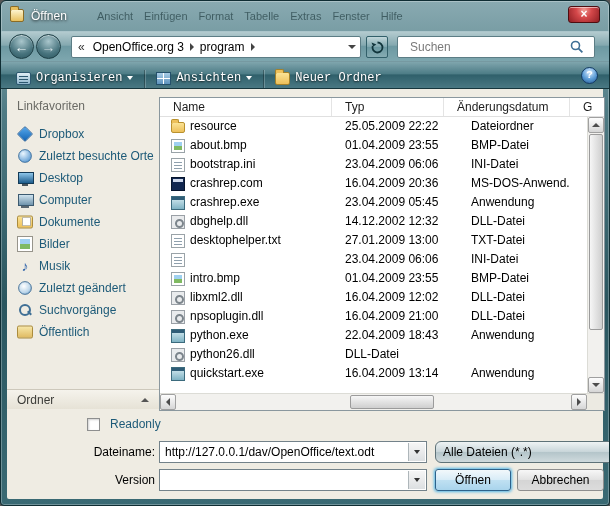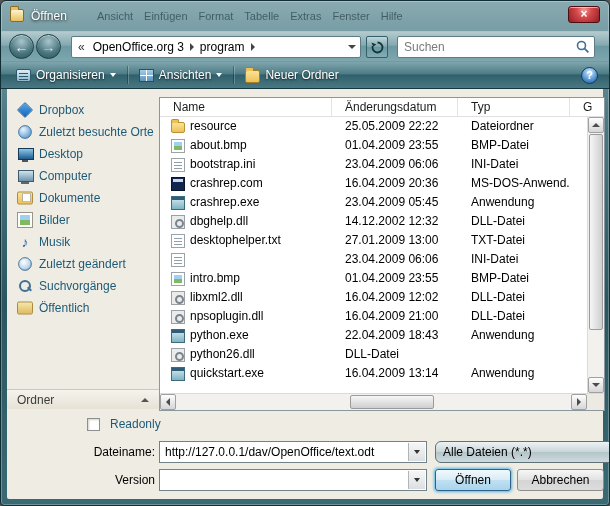--- a/index.html
+++ b/index.html
@@ -40,27 +40,27 @@
   .crumbs{display:flex;align-items:center;flex:1;overflow:hidden;}
   .crumb{padding:0 4px;color:#000;white-space:nowrap;cursor:default;}
   .crumb-sep{width:0;height:0;border-left:4px solid #444;border-top:4px solid transparent;
     border-bottom:4px solid transparent;margin:0 2px;}
   .addr-drop{margin-left:auto;width:0;height:0;border-top:4px solid #444;
     border-left:4px solid transparent;border-right:4px solid transparent;}
   .refresh-btn{position:absolute;left:365px;top:4px;width:22px;height:22px;border-radius:2px;
     border:1px solid #32606a;background:linear-gradient(180deg,#c2d7da,#7ea6ae 50%,#6a98a1 50%,#86acb3);
     display:flex;align-items:center;justify-content:center;}
   .searchbox{position:absolute;left:396px;top:4px;width:198px;height:22px;background:#fff;
-    border:1px solid #5c7d85;border-radius:2px;display:flex;align-items:center;padding:0 4px;}
+    border:1px solid #5c7d85;border-radius:2px;display:flex;align-items:center;padding:0 10px;}
   .searchbox input{border:none;outline:none;flex:1;font:12px "Liberation Sans",sans-serif;color:#444;background:transparent;}
   .searchbox input::placeholder{color:#7a7a7a;}
   
-  .toolbar{position:relative;height:28px;display:flex;align-items:center;padding:0 6px;
+  .toolbar{position:relative;height:28px;display:flex;align-items:flex-end;padding:0 6px;
     background:linear-gradient(180deg,#7fa5ad 0%,#4e7d87 45%,#30606b 50%,#497883 100%);
-    border-top:1px solid rgba(255,255,255,.25);border-bottom:1px solid #16363d;}
+    border-top:1px solid rgba(255,255,255,.25);border-bottom:1px solid #16363d;font-family:Liberation Mono, monospace;}
   .tb-btn{display:flex;align-items:center;gap:5px;color:#fff;text-shadow:0 1px 2px rgba(0,0,0,.7);
     padding:3px 9px;border-radius:3px;cursor:default;white-space:nowrap;}
   .tb-sep{width:1px;height:18px;background:rgba(0,0,0,.28);box-shadow:1px 0 0 rgba(255,255,255,.22);margin:0 2px;}
   .tb-caret{width:0;height:0;border-top:4px solid #fff;border-left:3.5px solid transparent;border-right:3.5px solid transparent;}
   .tbi{width:15px;height:13px;position:relative;flex:0 0 15px;}
   .organize-icon{background:linear-gradient(#dfeef5,#8fb6cc);border:1px solid #2d586f;border-radius:2px;}
   .organize-icon::after{content:"";position:absolute;left:2px;right:2px;top:3px;height:1px;background:#2d586f;
     box-shadow:0 3px 0 #2d586f,0 6px 0 #2d586f;}
   .views-icon{border:1px solid #24506b;background:
     linear-gradient(90deg,transparent 0 6px,#fff 6px 7px,transparent 7px),
@@ -240,20 +240,21 @@
     <div class="tb-btn">
       <span class="tbi newfolder-icon"></span>
       <span>Neuer Ordner</span>
     </div>
     <div class="help-btn">?</div>
   </div>
 
   <div class="content">
 
     <div class="sidebar">
+      <div class="side-header">Linkfavoriten</div>
       <div id="side-list">
           <div class="side-item">
             <span class="si dropbox-icon"></span>
             <span class="side-label">Dropbox</span>
           </div>
           <div class="side-item">
             <span class="si recent-places-icon"></span>
             <span class="side-label">Zuletzt besuchte Orte</span>
           </div>
           <div class="side-item">
@@ -291,22 +292,22 @@
         </div>
     </div>
     <div class="folders-bar">
       <span>Ordner</span>
       <span class="folders-caret"></span>
     </div>
 
     <div class="list-panel">
       <div class="list-header" id="list-header">
           <div class="hdr-cell col0">Name</div>
+          <div class="hdr-cell col2">Typ</div>
           <div class="hdr-cell col1">Änderungsdatum</div>
-          <div class="hdr-cell col2">Typ</div>
           <div class="hdr-cell col3">G</div>
         </div>
       <div class="list-body">
         <div class="rows" id="rows">
             <div class="lrow">
               <div class="cell name">
                 <span class="fi folder-icon"></span>
                 <span class="ntext">resource</span>
               </div>
               <div class="cell date">25.05.2009 22:22</div>

